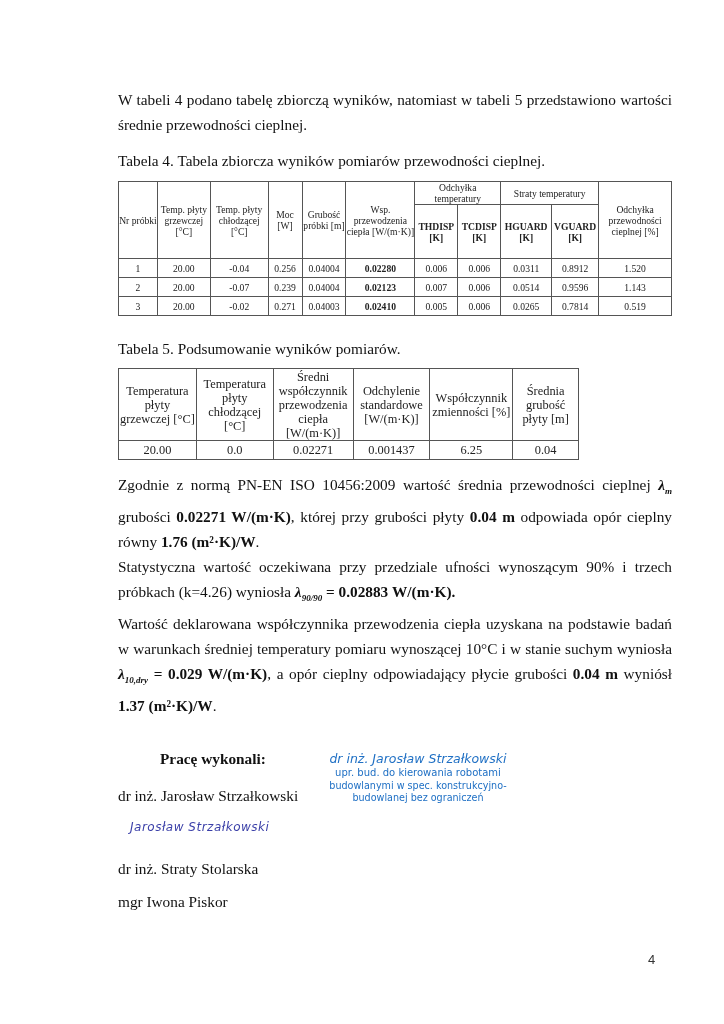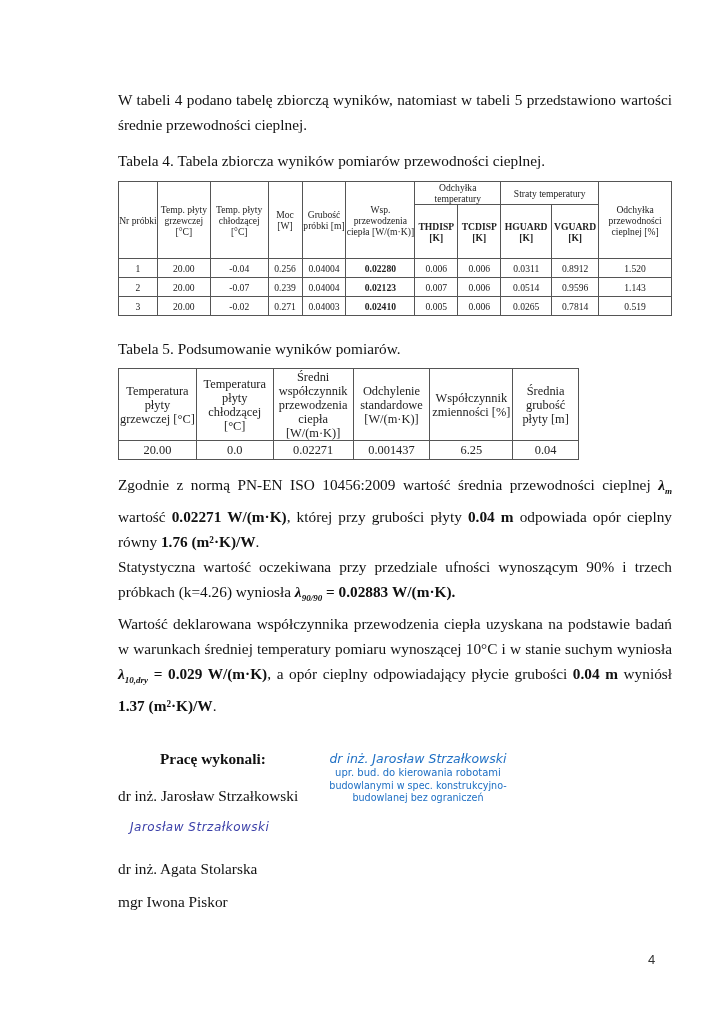--- a/index.html
+++ b/index.html
@@ -136,29 +136,29 @@
     <td>0.0</td>
     <td>0.02271</td>
     <td>0.001437</td>
     <td>6.25</td>
     <td>0.04</td>
   </tr>
 </tbody>
   </table>
 
 <div class="abs para" style="left:118px; top:472px; width:554px;">
-  <p><span>Zgodnie z normą PN-EN ISO 10456:2009 wartość średnia przewodności cieplnej</span> <span class="lam">λ</span><sub class="lam">m</sub><span> wartość </span><span class="bold">0.02271 W/(m·K)</span><span>, której przy grubości płyty </span><span class="bold">0.04 m</span><span> odpowiada opór cieplny równy </span><span class="bold">1.76 (m²·K)/W</span><span>.</span></p>
+  <p><span>Zgodnie z normą PN-EN ISO 10456:2009 wartość średnia przewodności cieplnej</span> <span class="lam">λ</span><sub class="lam">m</sub><span> grubości </span><span class="bold">0.02271 W/(m·K)</span><span>, której przy grubości płyty </span><span class="bold">0.04 m</span><span> odpowiada opór cieplny równy </span><span class="bold">1.76 (m²·K)/W</span><span>.</span></p>
   <p><span>Statystyczna wartość oczekiwana przy przedziale ufności wynoszącym 90% i trzech próbkach (k=4.26) wyniosła </span><span class="lam">λ</span><sub class="lam">90/90</sub><span class="bold"> = 0.02883 W/(m·K).</span></p>
   <p><span>Wartość deklarowana współczynnika przewodzenia ciepła uzyskana na podstawie badań w warunkach średniej temperatury pomiaru wynoszącej 10°C i w stanie suchym wyniosła </span><span class="lam">λ</span><sub class="lam">10,dry</sub><span class="bold"> = 0.029 W/(m·K)</span><span>, a opór cieplny odpowiadający płycie grubości </span><span class="bold">0.04 m</span><span> wyniósł </span><span class="bold">1.37 (m²·K)/W</span><span>.</span></p>
 </div>
 
 <div class="abs bold" style="left:118px; top:750px; font-size:15.3px;margin-left:42px;">Pracę wykonali:</div>
 <div class="abs" style="left:118px; top:787px; font-size:15.3px;">dr inż. Jarosław Strzałkowski</div>
 <div class="abs sig" style="left:130px; top:820px;">Jarosław Strzałkowski</div>
-<div class="abs" style="left:118px; top:860px; font-size:15.3px;">dr inż. Agata Stolarska</div>
+<div class="abs" style="left:118px; top:860px; font-size:15.3px;">dr inż. Straty Stolarska</div>
 <div class="abs" style="left:118px; top:893px; font-size:15.3px;">mgr Iwona Piskor</div>
 
 <div class="abs stamp" style="left:318px; top:751px; width:200px;">
   <div style="font-style:italic; font-size:12.5px; line-height:16px;">dr inż. Jarosław Strzałkowski</div>
   <div style="font-size:10px; line-height:12.5px;">upr. bud. do kierowania robotami</div>
   <div style="font-size:9.6px; line-height:12.5px;">budowlanymi w spec. konstrukcyjno-</div>
   <div style="font-size:9.6px; line-height:12.5px;">budowlanej bez ograniczeń</div>
 </div>
 
 <div class="abs pagenum" style="left:648px; top:952px;">4</div>

